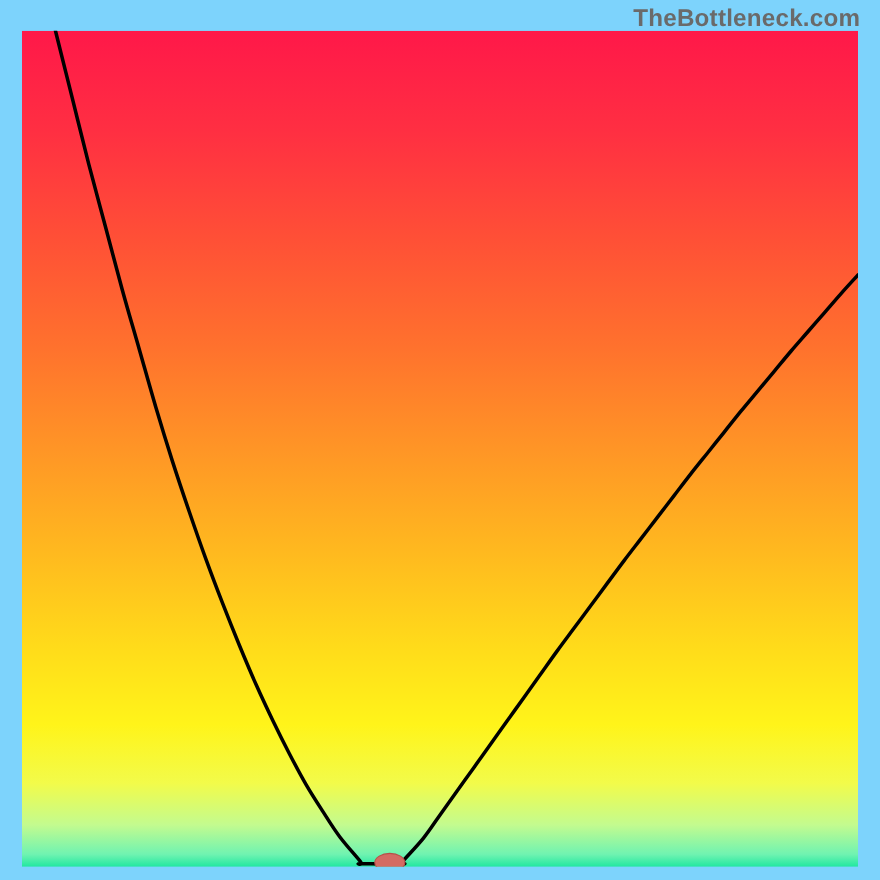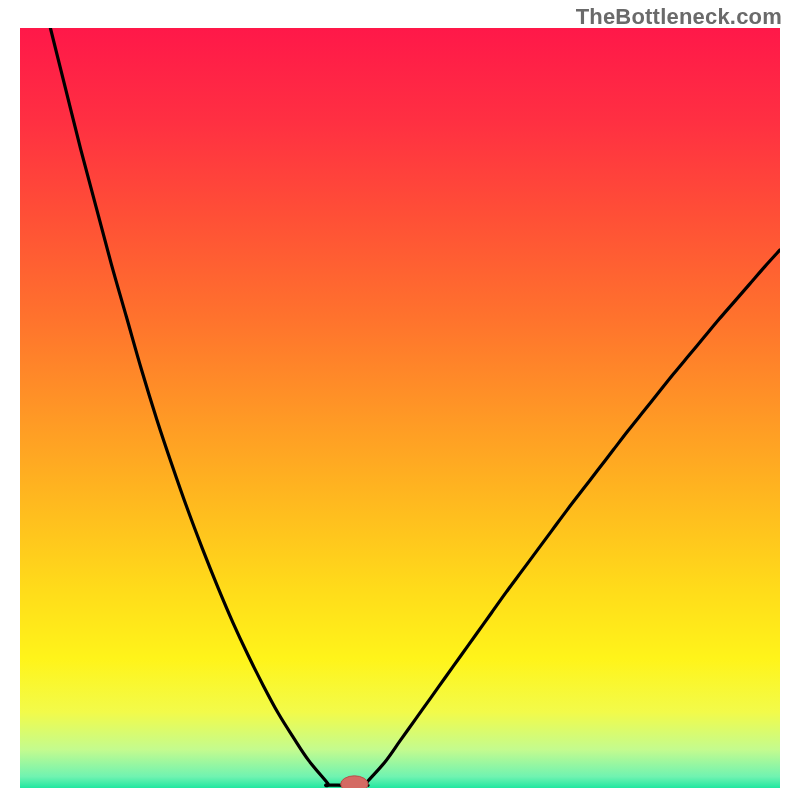--- a/index.html
+++ b/index.html
@@ -8,21 +8,21 @@
     width: 800px;
     height: 800px;
     background: #000;
     font-family: Arial, Helvetica, sans-serif;
     overflow: hidden;
   }
   .frame {
     position: relative;
     width: 800px;
     height: 800px;
-    background: #ffffff;
+    background: #7dd3fc;
   }
   .watermark {
     position: absolute;
     top: 4px;
     right: 18px;
     color: #6a6a6a;
     font-size: 22px;
     font-weight: 600;
     letter-spacing: 0.2px;
     user-select: none;

